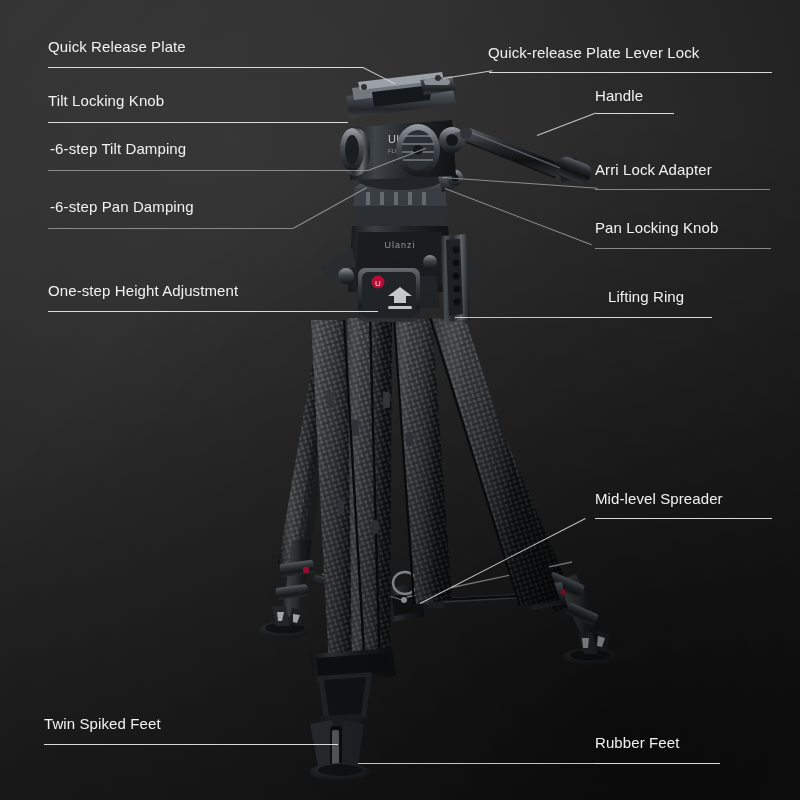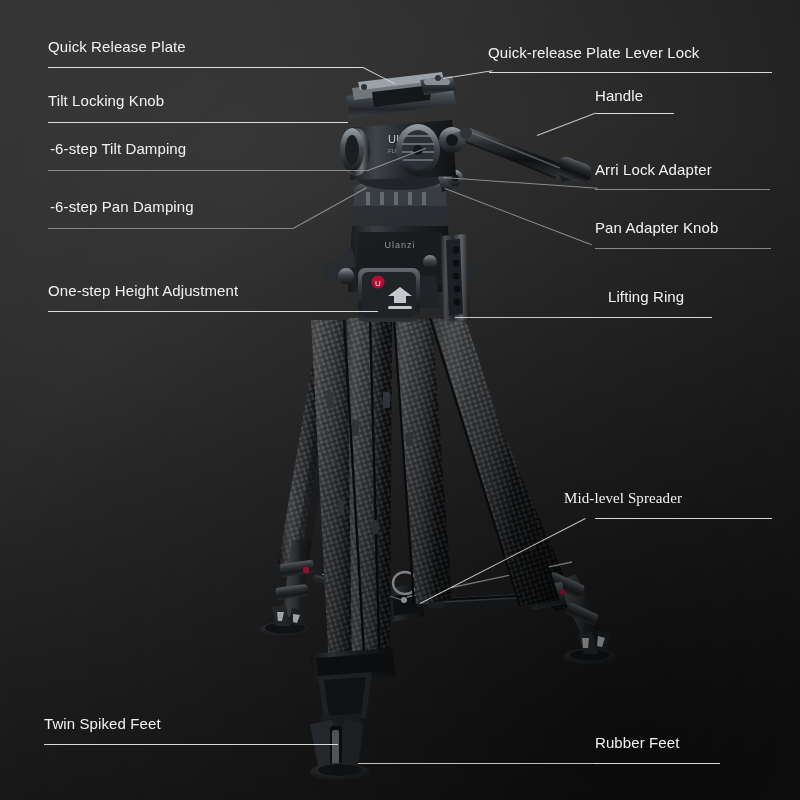--- a/index.html
+++ b/index.html
@@ -378,33 +378,33 @@
     <div class="lead" style="left:537px;top:135px;width:63px;transform:rotate(-21deg);"></div>
   </div>
 
   <div class="callout">
     <div class="txt" style="left:595px;top:162px;">Arri Lock Adapter</div>
     <div class="rule dim" style="left:595px;top:189px;width:175px;"></div>
     <div class="lead dim" style="left:443px;top:177px;width:155px;transform:rotate(4deg);"></div>
   </div>
 
   <div class="callout">
-    <div class="txt" style="left:595px;top:220px;">Pan Adapter Knob</div>
+    <div class="txt" style="left:595px;top:220px;">Pan Locking Knob</div>
     <div class="rule dim" style="left:595px;top:248px;width:176px;"></div>
     <div class="lead dim" style="left:445px;top:188px;width:157px;transform:rotate(21deg);"></div>
   </div>
 
   <div class="callout">
     <div class="txt" style="left:608px;top:289px;">Lifting Ring</div>
     <div class="rule" style="left:560px;top:317px;width:152px;"></div>
     <div class="lead" style="left:455px;top:317px;width:106px;"></div>
   </div>
 
   <div class="callout">
-    <div class="txt" style="left:564px;top:491px;font-family:Liberation Serif, serif;">Mid-level Spreader</div>
+    <div class="txt" style="left:595px;top:491px;">Mid-level Spreader</div>
     <div class="rule" style="left:595px;top:518px;width:177px;"></div>
     <div class="lead" style="left:420px;top:603px;width:186px;transform:rotate(-27.2deg);"></div>
   </div>
 
   <div class="callout">
     <div class="txt" style="left:595px;top:735px;">Rubber Feet</div>
     <div class="rule" style="left:595px;top:763px;width:125px;"></div>
     <div class="lead" style="left:358px;top:763px;width:238px;"></div>
   </div>
 

